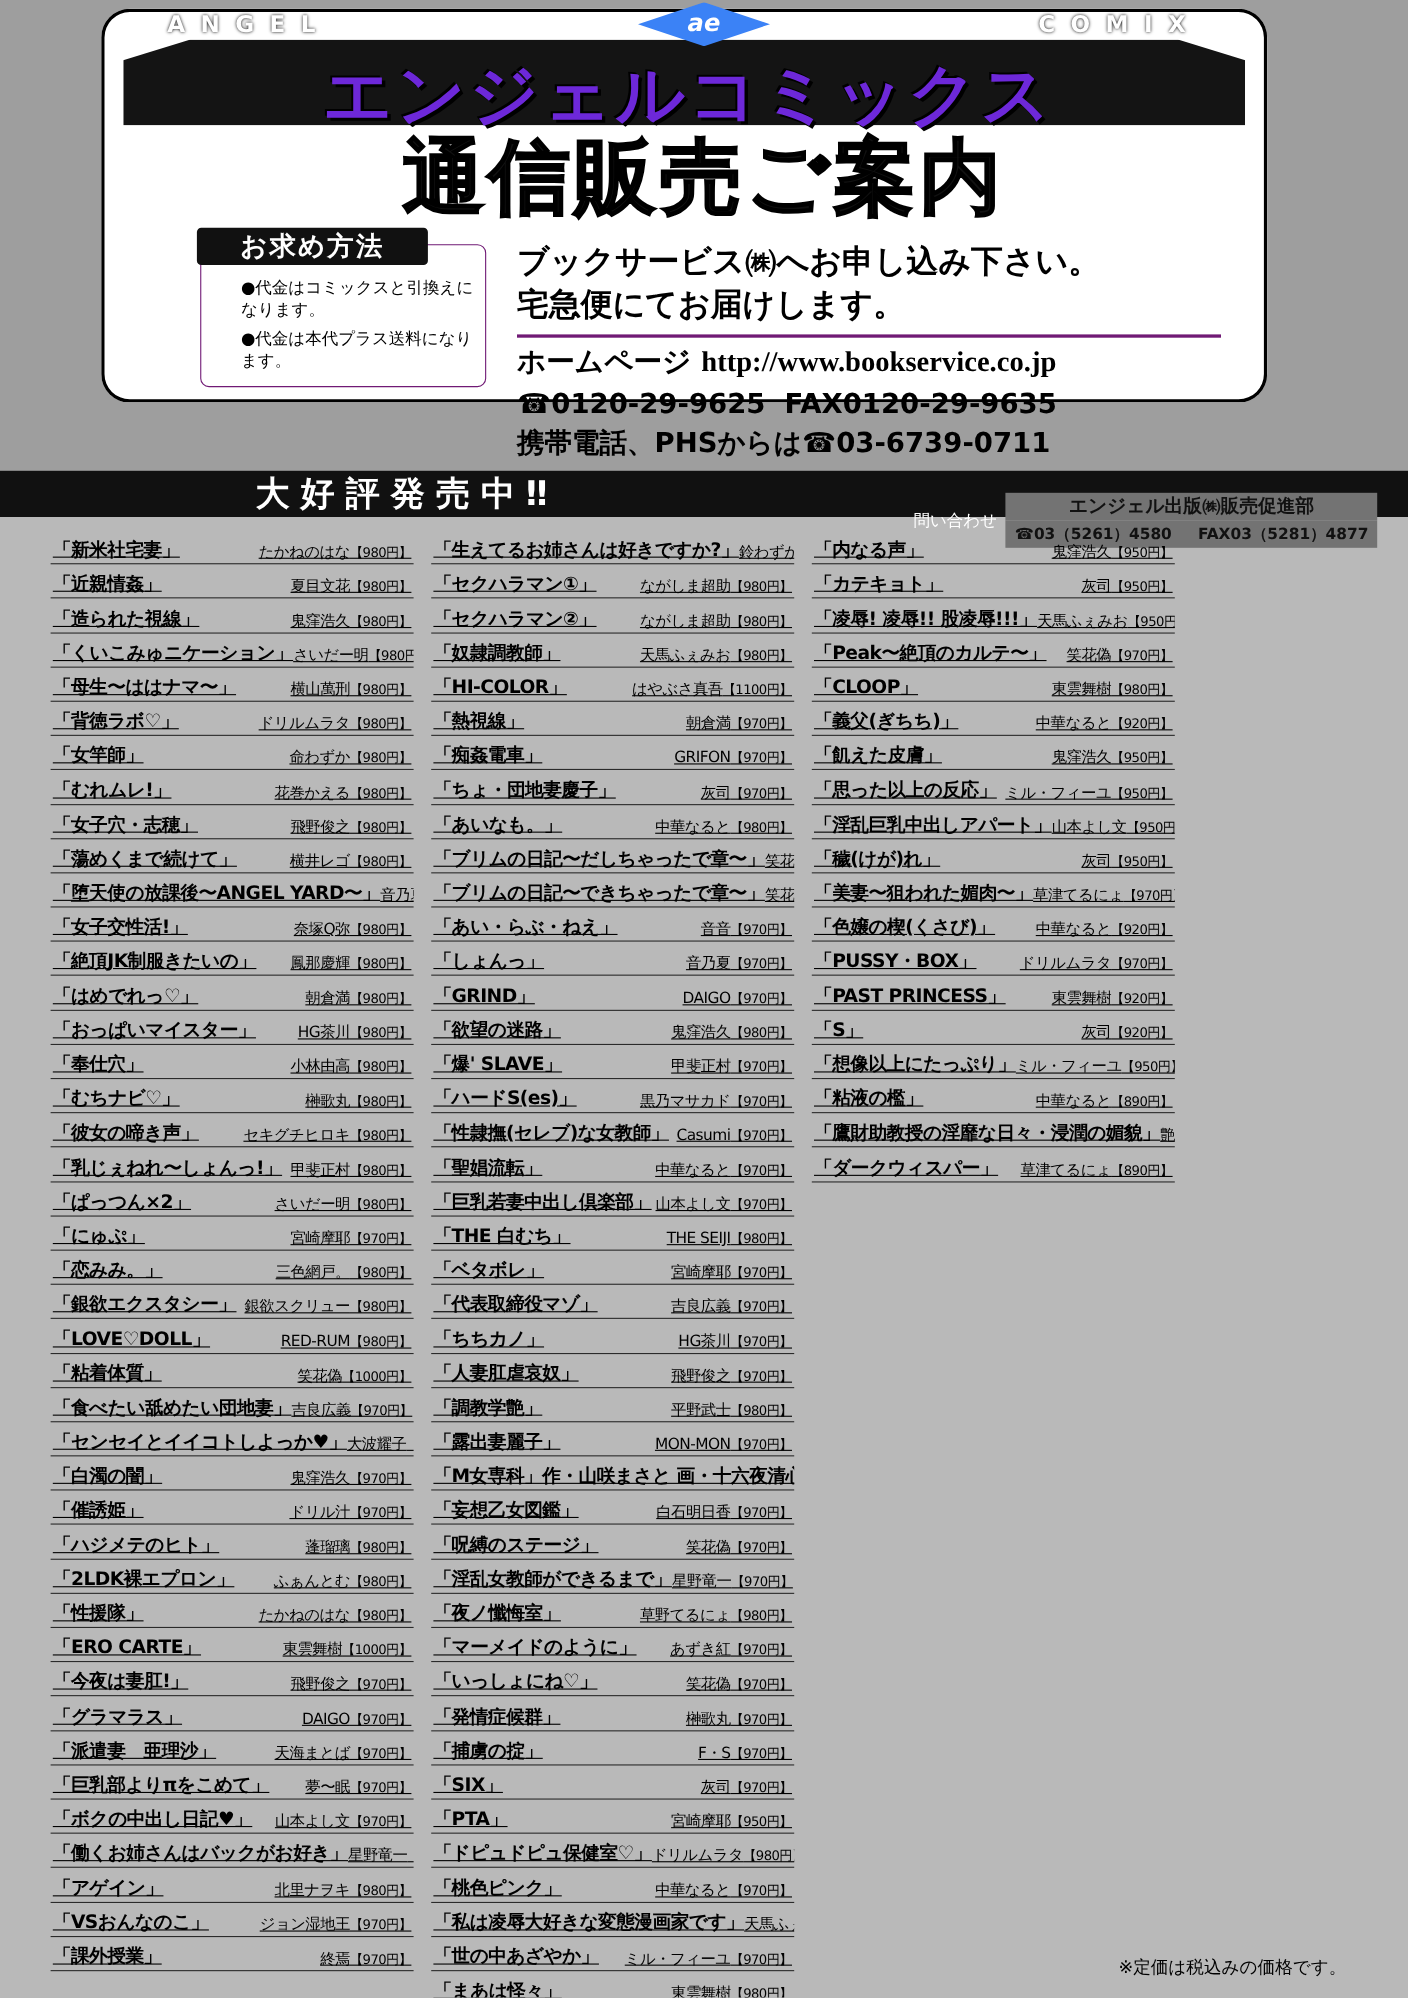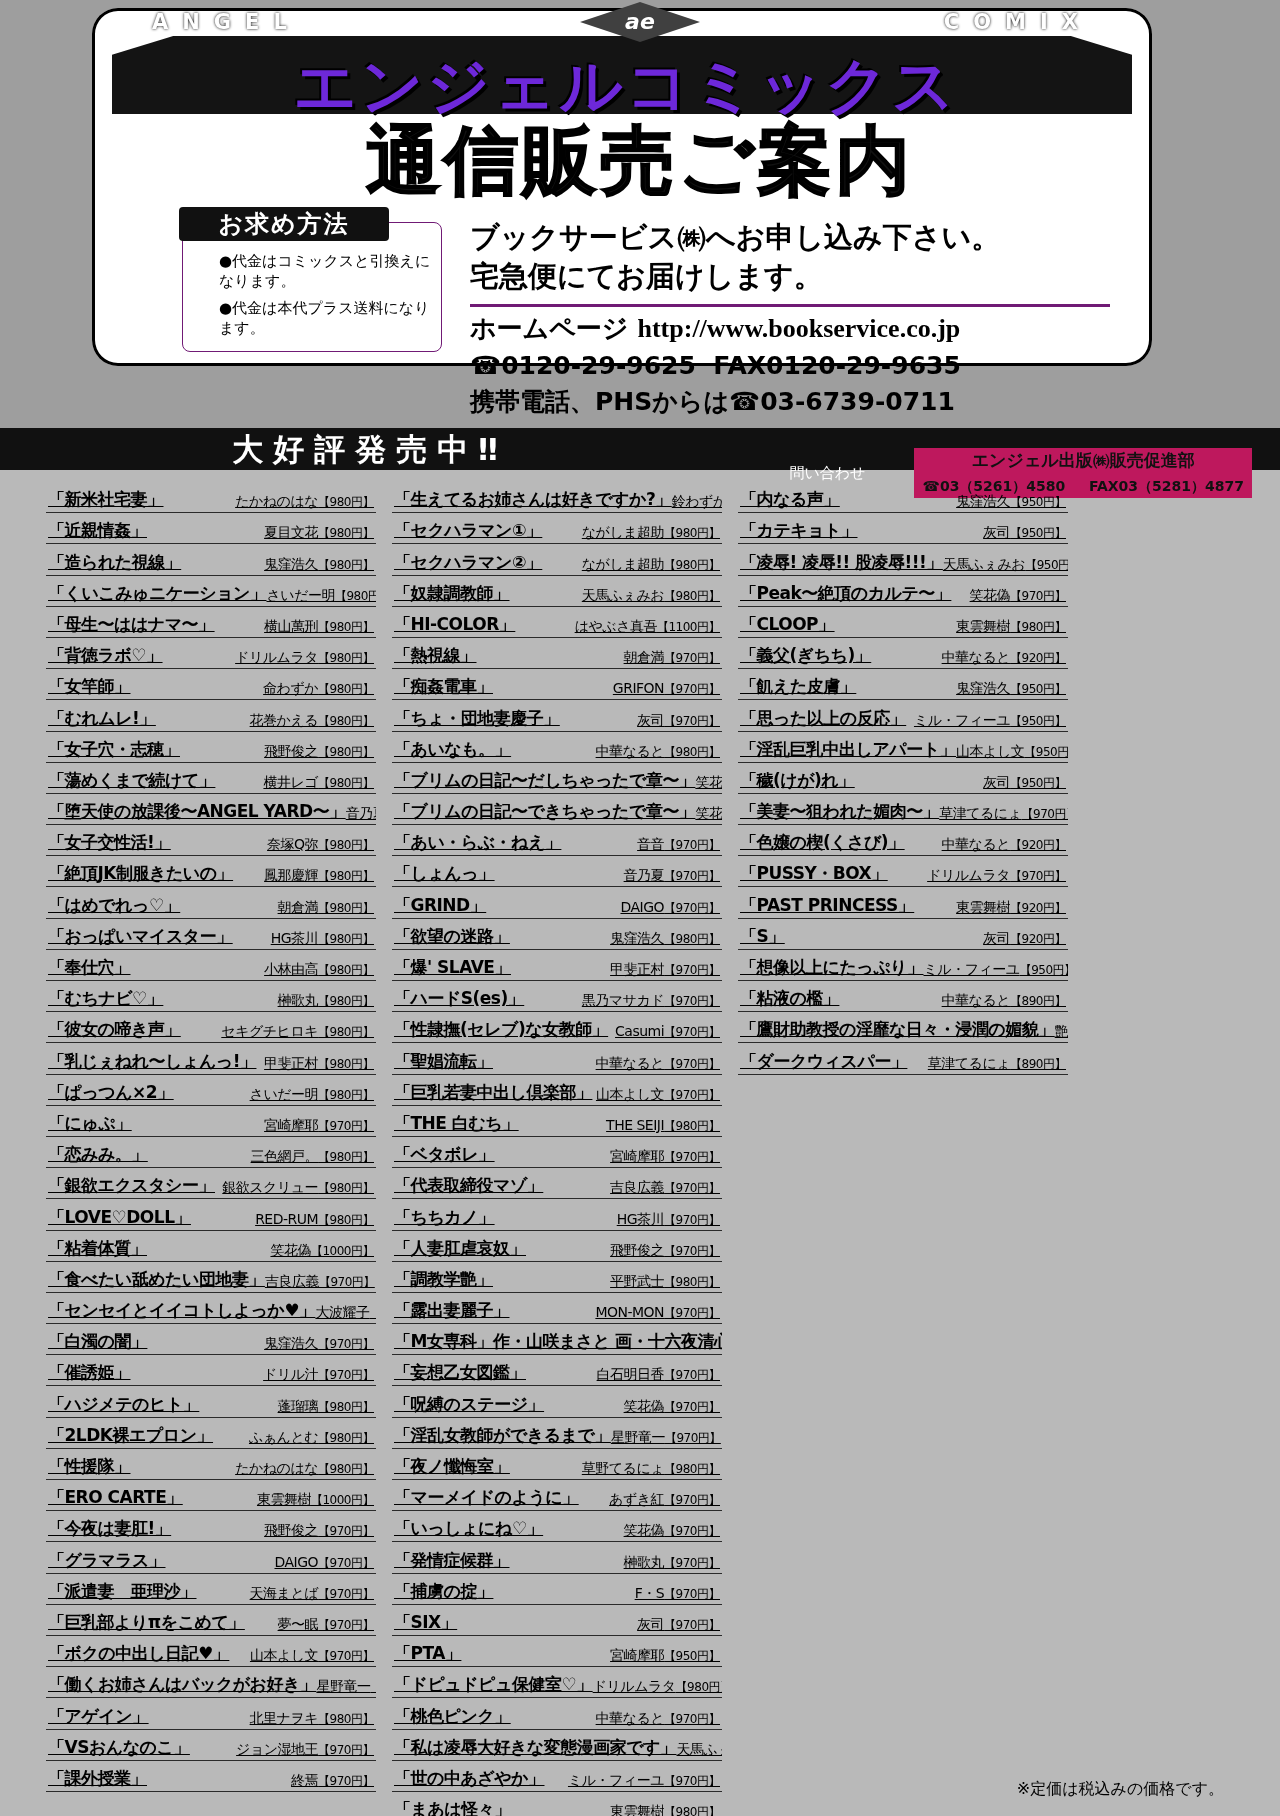--- a/index.html
+++ b/index.html
@@ -25,21 +25,21 @@
   .angel-top{
     position:absolute;left:92px;top:0px;width:1060px;height:44px;
     color:#fff;font-weight:bold;font-size:21px;letter-spacing:14px;
     display:flex;justify-content:space-between;align-items:center;
     padding:0 60px;box-sizing:border-box;
     z-index:3;
   }
   .angel-top span{text-shadow:0 0 3px #000;}
   .diamond{
     position:absolute;left:50%;top:2px;transform:translateX(-50%);
-    width:120px;height:40px;background:#404040;
+    width:120px;height:40px;background:#3b82f6;
     clip-path:polygon(50% 0,100% 50%,50% 100%,0 50%);
     z-index:2;
   }
   .diamond b{
     display:block;text-align:center;color:#fff;font-size:22px;line-height:40px;
     font-style:italic;
   }
   .blackband{
     position:absolute;left:112px;top:36px;width:1020px;height:78px;
     background:#141414;
@@ -96,22 +96,22 @@
   .strip-left{
     position:absolute;left:120px;top:430px;width:500px;height:38px;
     color:#fff;font-size:31px;font-weight:bold;letter-spacing:10px;
     text-align:center;line-height:38px;
   }
   .strip-right{
     position:absolute;right:28px;top:452px;height:42px;
     display:flex;align-items:center;gap:8px;color:#fff;font-size:15px;
   }
   .strip-right .white-box{
-    background:#be185d;color:#111;font-weight:bold;font-size:17px;
-    padding:2px 8px;line-height:1.25;text-align:center;margin-left:41px;
+    background:#737373;color:#111;font-weight:bold;font-size:17px;
+    padding:2px 8px;line-height:1.25;text-align:center;
   }
   .strip-right .sub{font-size:14px;font-weight:bold;}
   
   .list-wrap{
     position:absolute;left:46px;top:482px;width:1190px;height:1300px;
     display:flex;gap:0px;
   }
   .col{width:330px;text-decoration:underline;}
   .col.c2{width:330px;margin-left:16px;}
   .col.c3{width:330px;margin-left:16px;}

